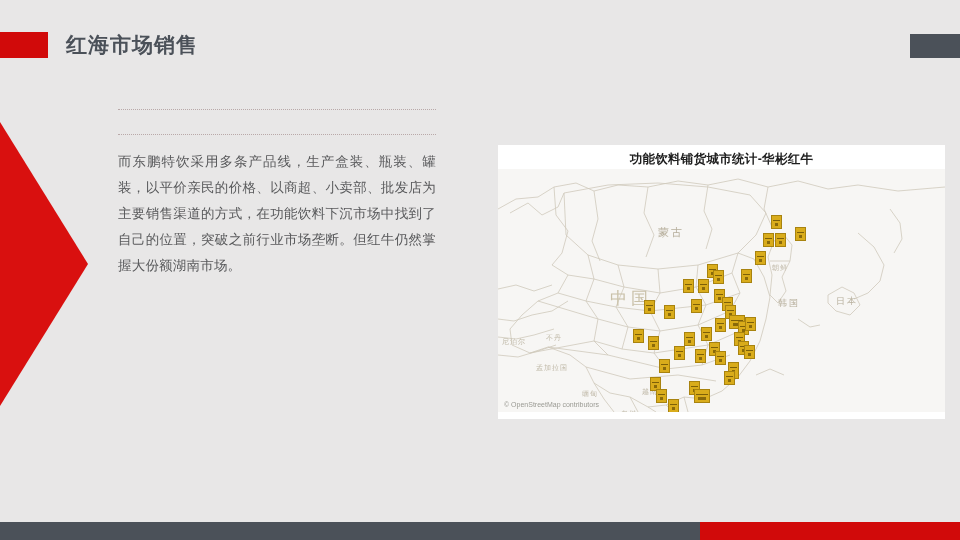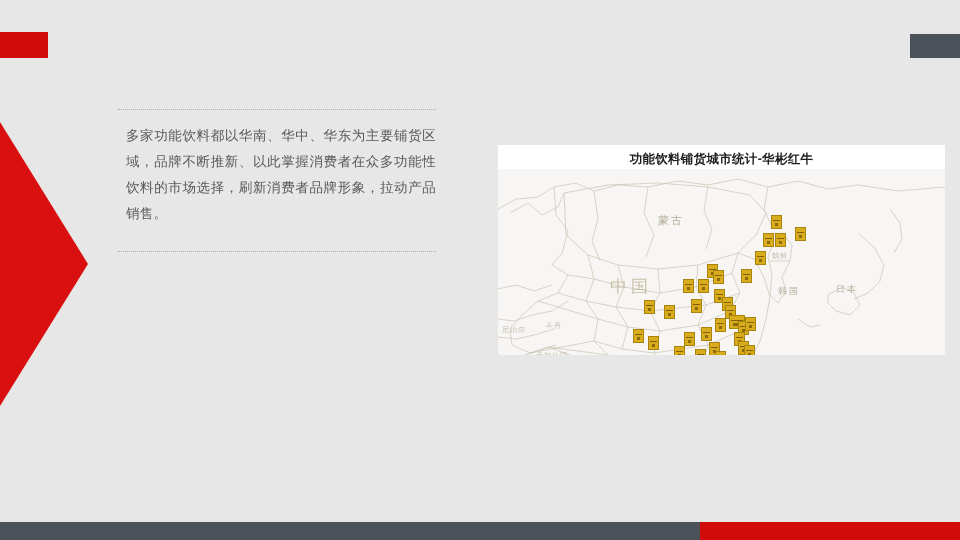--- a/index.html
+++ b/index.html
@@ -99,21 +99,21 @@
   .para-1 { padding-left: 8px; width: 310px; }
   .block-2 { margin-top: 24px; }
   .block-2 .dotted-rule { margin-bottom: 14px; }
 
   
   .map-panel {
     position: absolute;
     left: 498px;
     top: 145px;
     width: 447px;
-    height: 210px;
+    height: 274px;
     background: #ffffff;
     overflow: hidden;
   }
   .map-title {
     position: absolute;
     left: 0;
     top: 6px;
     width: 100%;
     text-align: center;
     font-size: 12.5px;
@@ -137,20 +137,21 @@
     width: 447px;
     height: 243px;
   }
   .map-label {
     position: absolute;
     color: #b6ae9b;
     font-size: 11px;
     letter-spacing: 2px;
     white-space: nowrap;
     pointer-events: none;
+    margin-top: 12px;
   }
   .map-label.big {
     font-size: 17px;
     letter-spacing: 4px;
     color: #c9c0a8;
   }
   .map-label.sm {
     font-size: 7px;
     letter-spacing: 1px;
     color: #c0b9a8;
@@ -210,37 +211,38 @@
     height: 18px;
     background: #d10a0a;
   }
 </style>
 </head>
 <body>
 
 <div class="slide">
 
   <div class="header-mark"></div>
+  <div class="header-title">红海市场销售</div>
   <div class="header-right-block"></div>
 
   <div class="arrow-shape">
     <svg viewBox="0 0 148 284" preserveAspectRatio="none" aria-hidden="true">
       <polygon points="0,0 60,0 148,142 60,284 0,284" fill="#d9100f"></polygon>
     </svg>
   </div>
 
   <div class="text-col">
 
     <div>
       <div class="dotted-rule"></div>
-      <div class="body-para para-1">多家功能饮料都以华南、华中、华东为主要铺货区域，品牌不断推新、以此掌握消费者在众多功能性饮料的市场选择，刷新消费者品牌形象，拉动产品销售。</div>
     </div>
 
     <div class="block-2">
       <div class="dotted-rule"></div>
+      <div class="body-para">而东鹏特饮采用多条产品线，生产盒装、瓶装、罐装，以平价亲民的价格、以商超、小卖部、批发店为主要销售渠道的方式，在功能饮料下沉市场中找到了自己的位置，突破之前行业市场垄断。但红牛仍然掌握大份额湖南市场。</div>
     </div>
 
   </div>
 
   <div class="map-panel">
     <div class="map-title">功能饮料铺货城市统计-华彬红牛</div>
     <div class="map-canvas">
 
       <svg class="geo" viewBox="0 0 447 243" preserveAspectRatio="none" aria-hidden="true">
         <g fill="none" stroke="#cfc9bb" stroke-width="0.8">

